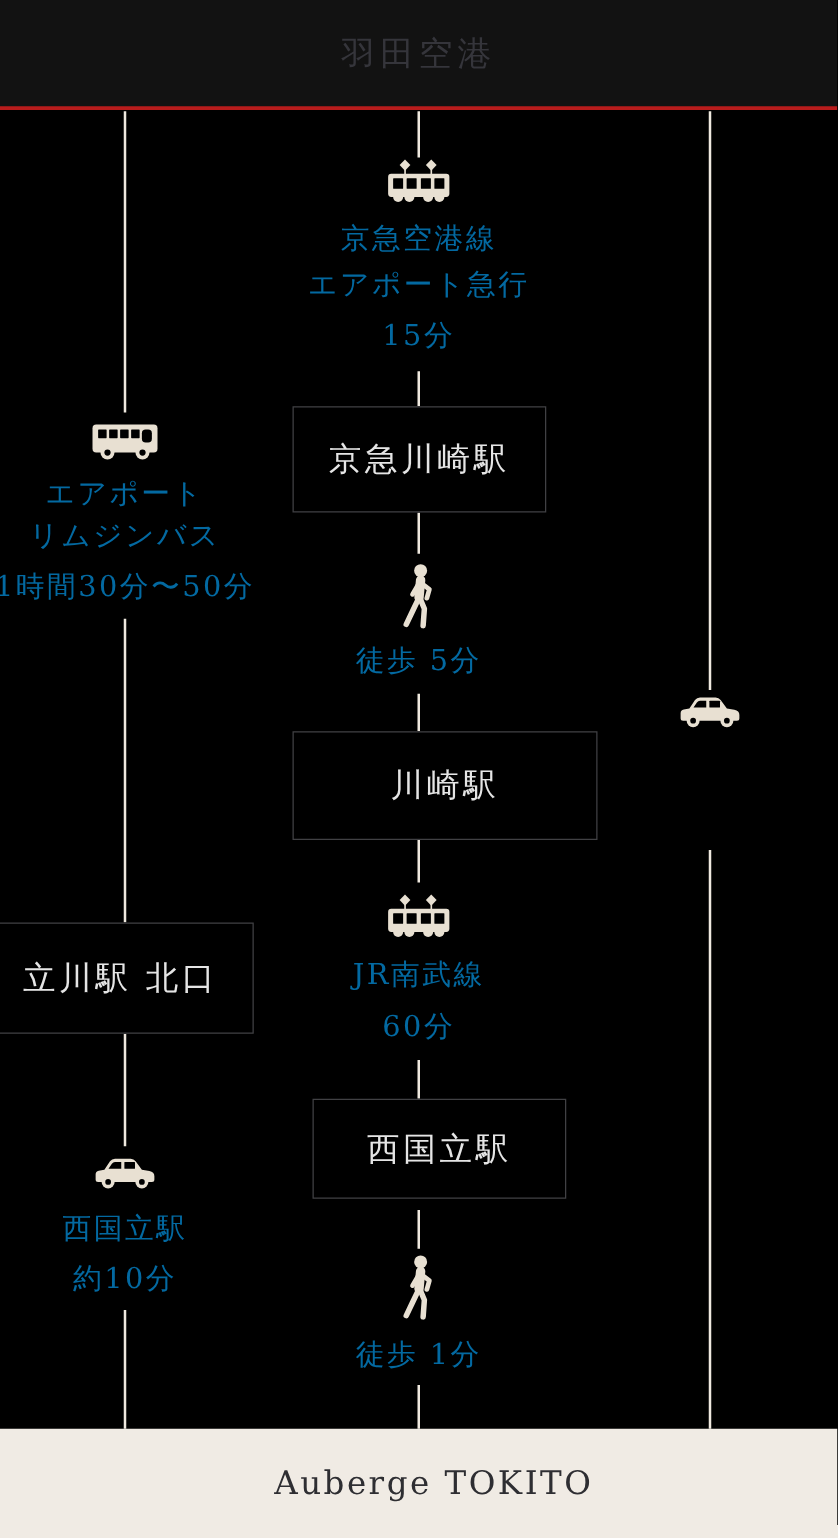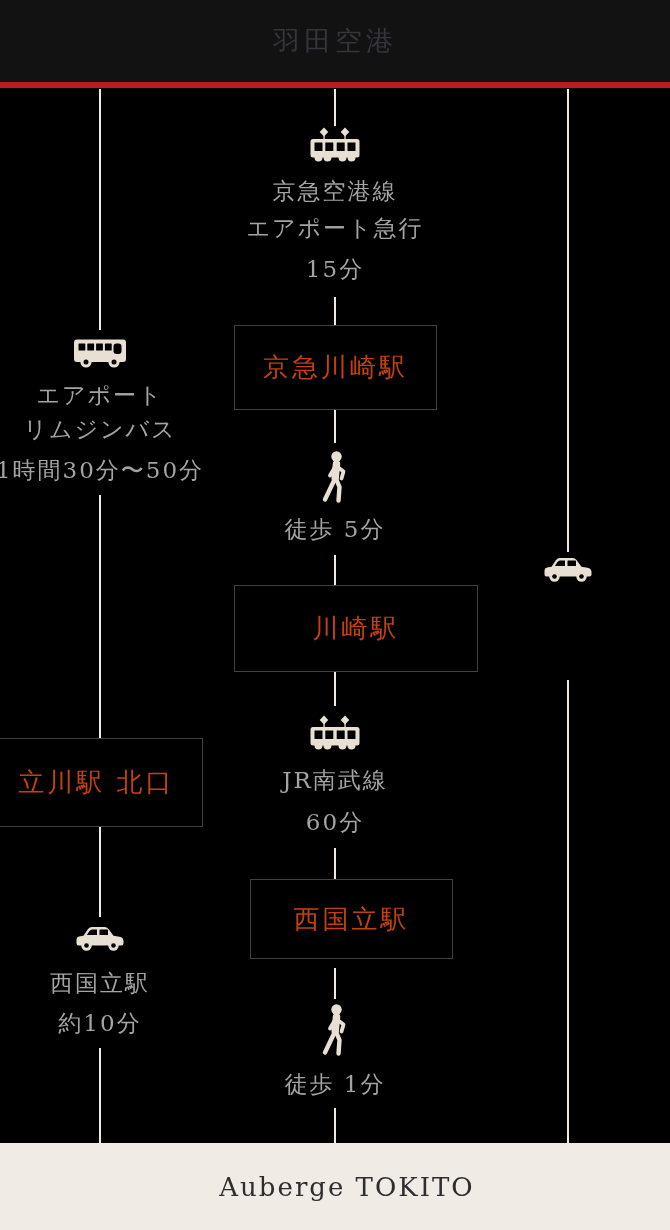--- a/index.html
+++ b/index.html
@@ -4,41 +4,41 @@
 <style>
   html,body{margin:0;padding:0;background:#000;}
   #stage{
     position:relative;width:670px;height:1230px;overflow:hidden;
     background:#000;
     font-family:"DejaVu Serif","Liberation Serif",serif;
   }
   
   .topbar{
     position:absolute;left:0;top:0;width:670px;height:88px;
-    background:#121212;border-bottom:6px solid #b91c1c;
+    background:#121212;border-bottom:3px solid #b91c1c;
     display:flex;align-items:center;justify-content:center;box-sizing:border-box;
   }
   .topbar span{color:#35353b;font-size:27px;letter-spacing:4px;}
   .footer{
     position:absolute;left:0;top:1143px;width:670px;height:87px;
     background:#f0ebe4;display:flex;align-items:center;justify-content:center;padding-left:12px;
   }
   .footer span{color:#2e2e32;font-size:26px;letter-spacing:2px;}
   
   .vline{position:absolute;width:2px;background:#efe9df;}
   
   .station-box{
     position:absolute;box-sizing:border-box;border:1px solid #414144;
     display:flex;align-items:center;justify-content:center;background:#000;
   }
-  .station-box span{color:#c2410c;font-size:26px;letter-spacing:3px;white-space:nowrap;}
+  .station-box span{color:#e5e5e5;font-size:26px;letter-spacing:3px;white-space:nowrap;}
   
   .lbl{
     position:absolute;transform:translateX(-50%);white-space:nowrap;
-    color:#a3a3a3;font-size:23px;letter-spacing:2px;line-height:1.2;text-align:center;
+    color:#0369a1;font-size:23px;letter-spacing:2px;line-height:1.2;text-align:center;
   }
   
   .icn{position:absolute;}
   .cream{fill:#e8e0d2;}
   .hole{fill:#000;}
   .cstroke{stroke:#e8e0d2;fill:none;}
 </style>
 </head>
 <body>
 

